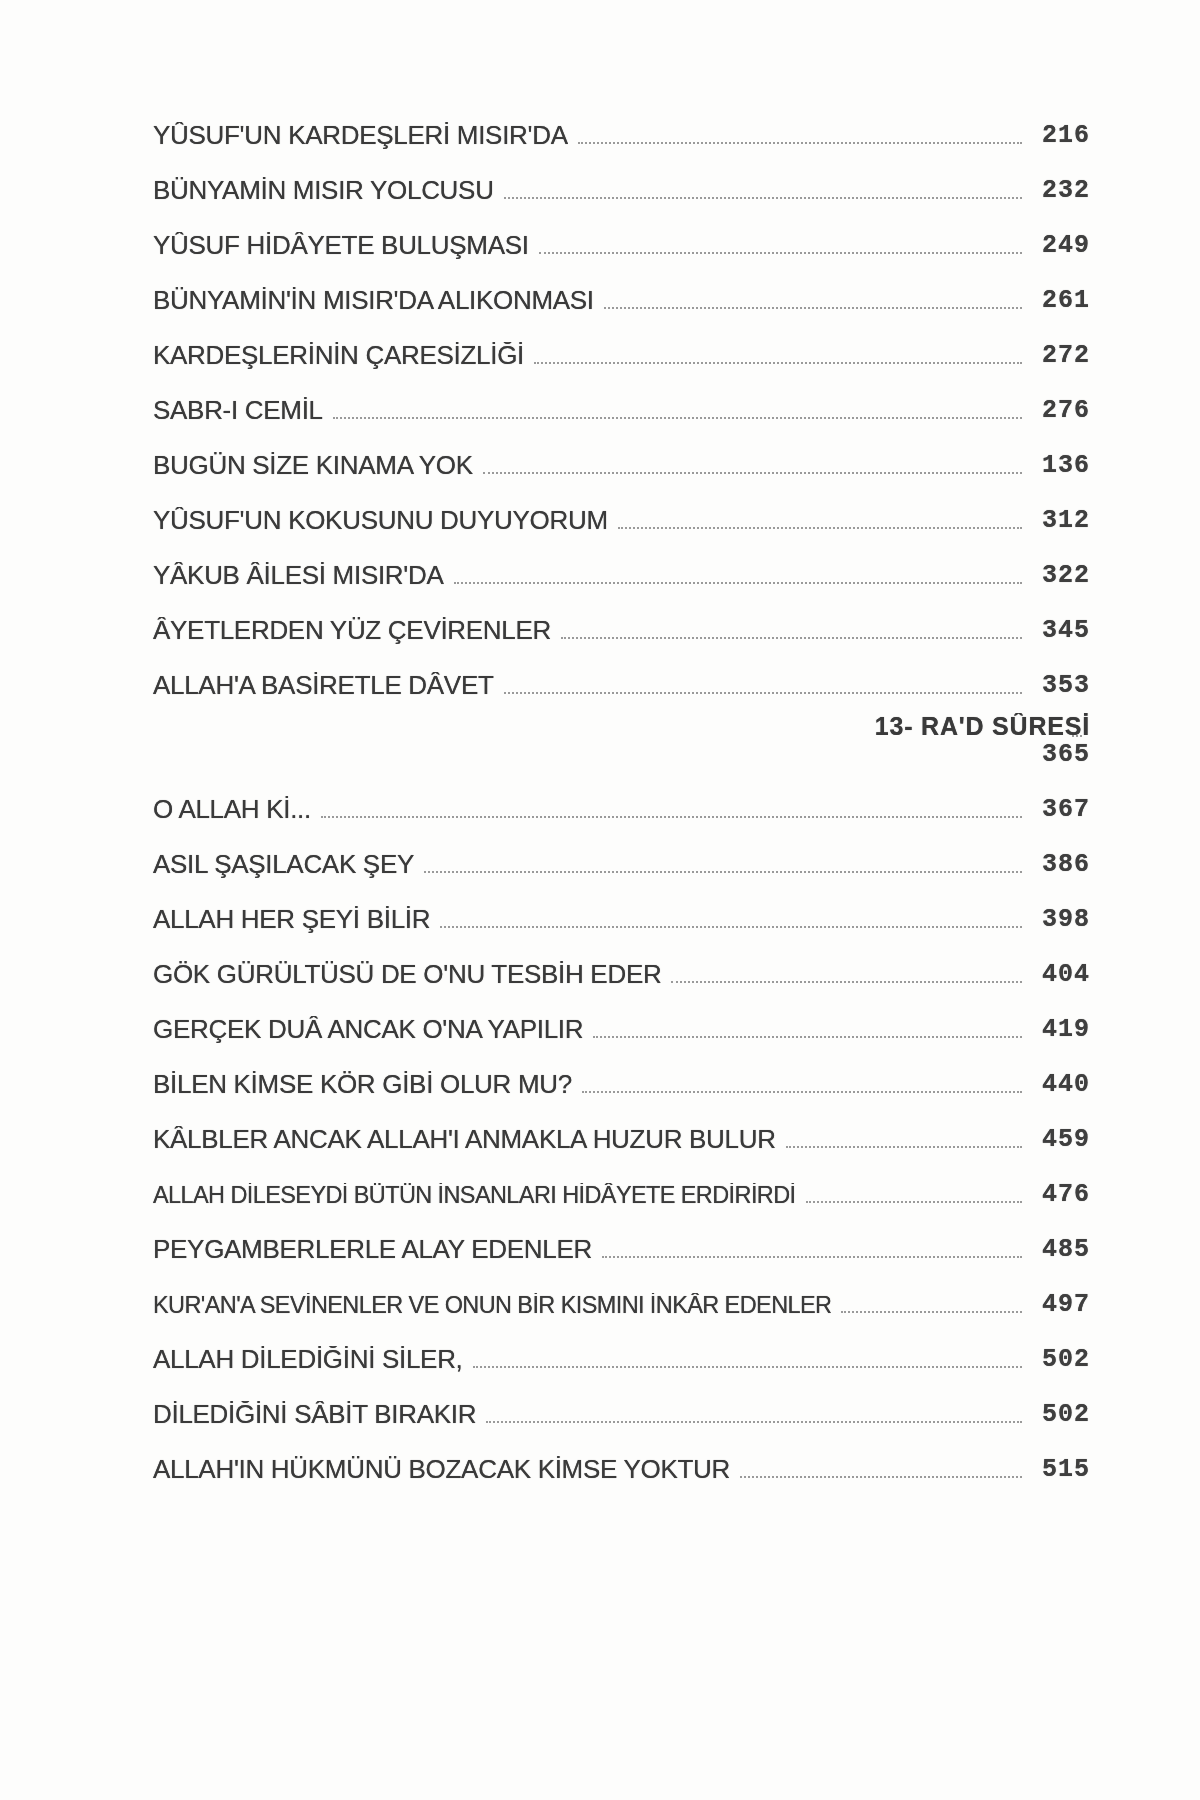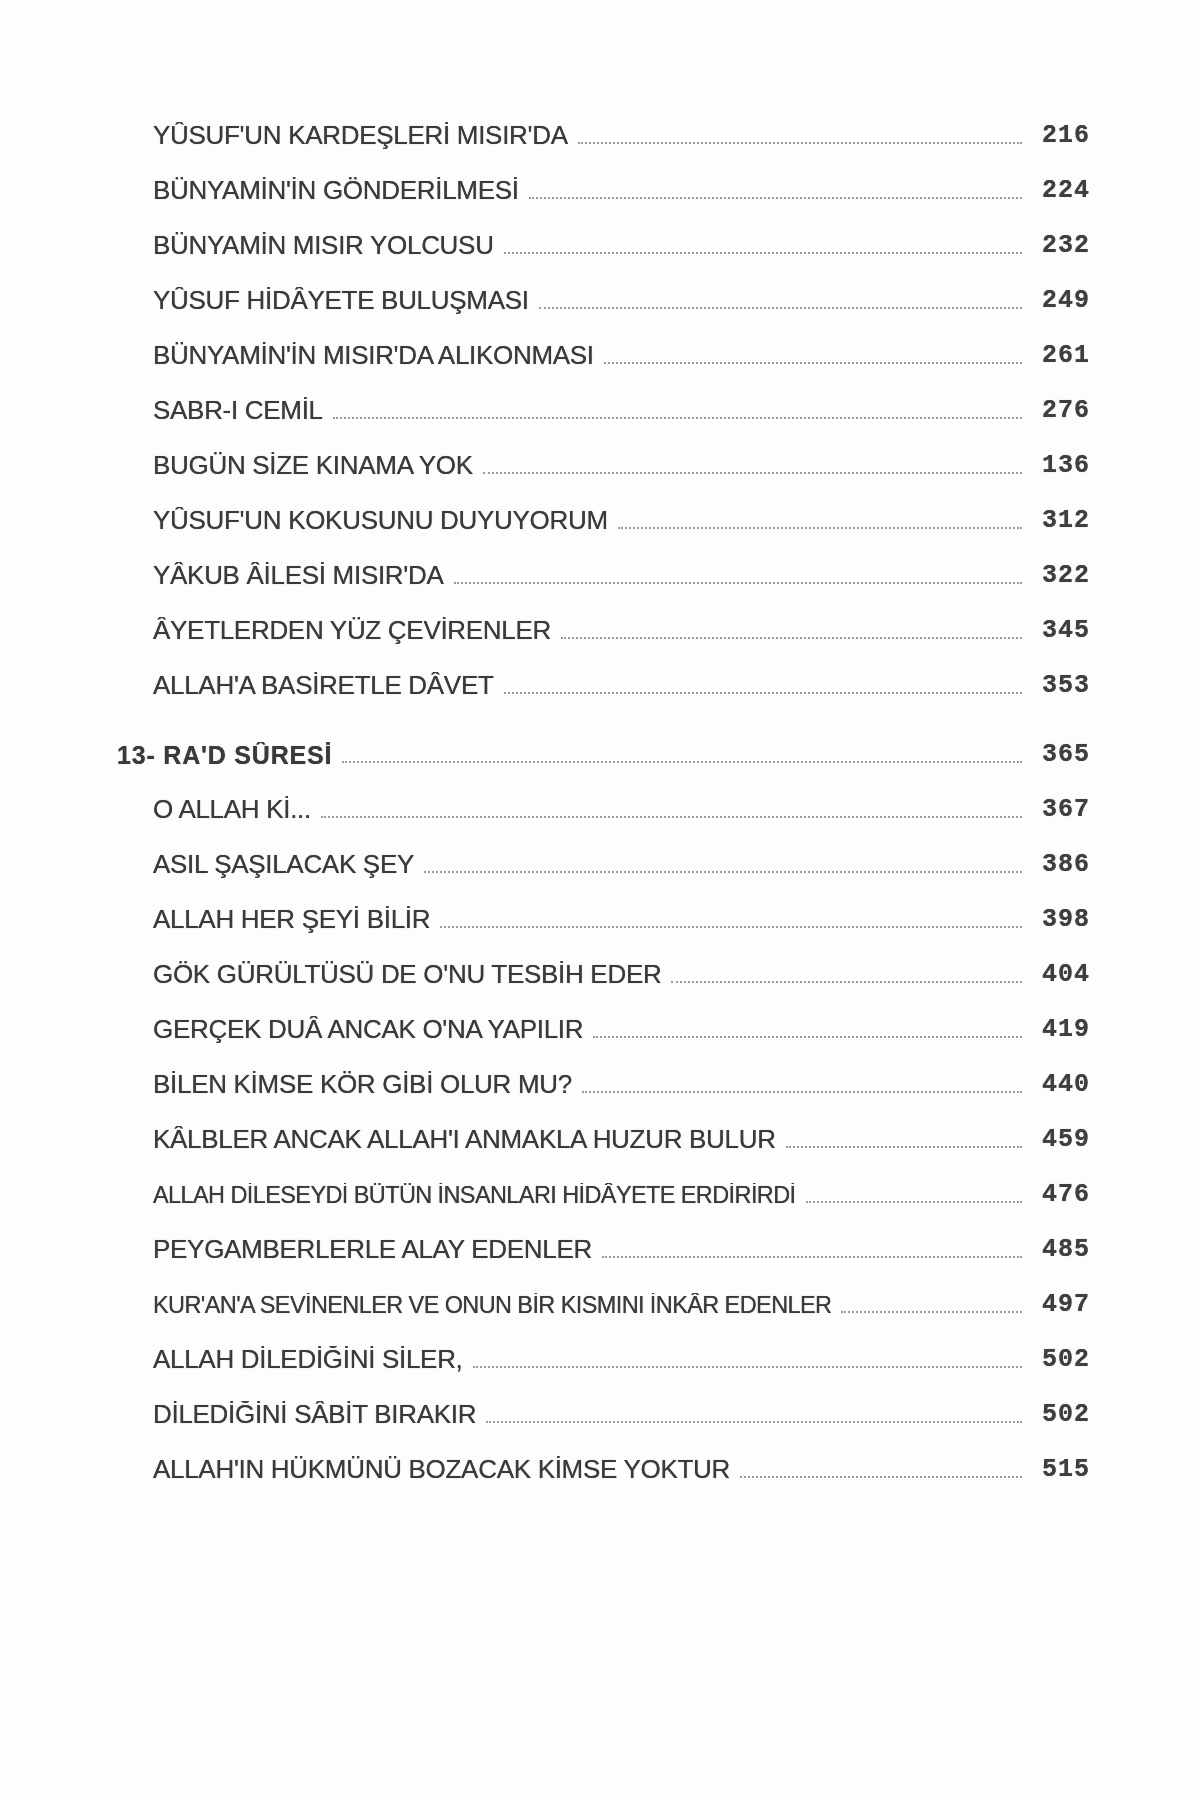--- a/index.html
+++ b/index.html
@@ -56,63 +56,64 @@
     font-family: Liberation Mono, monospace;
     font-weight: 700;
     font-size: 25px;
     line-height: 1.05;
     letter-spacing: 1px;
     color: var(--number, #3f3f3f);
     text-shadow: 0 0 0.7px rgba(55,55,55,0.85);
   }
   .row.section {
     margin-top: 14px;
+    flex-direction: column;
   }
   .row.section .title {
     padding-left: 0;
     font-weight: 700;
     font-size: 25px;
     letter-spacing: 0.8px;
   }
 </style>
 </head>
 <body>
 
 <div class="page">
   <main class="toc" id="toc">
   <div class="row">
     <span class="title">YÛSUF'UN KARDEŞLERİ MISIR'DA</span>
     <span class="leader"></span>
     <span class="pagenum">216</span>
   </div>
 
-  <div class="row">
-    <span class="title">BÜNYAMİN'İN GÖNDERİLMESİ</span>
-    <span class="leader"></span>
-    <span class="pagenum">224</span>
-  </div>
 
   <div class="row">
     <span class="title">BÜNYAMİN MISIR YOLCUSU</span>
     <span class="leader"></span>
     <span class="pagenum">232</span>
   </div>
 
   <div class="row">
     <span class="title">YÛSUF HİDÂYETE BULUŞMASI</span>
     <span class="leader"></span>
     <span class="pagenum">249</span>
   </div>
 
   <div class="row">
     <span class="title">BÜNYAMİN'İN MISIR'DA ALIKONMASI</span>
     <span class="leader"></span>
     <span class="pagenum">261</span>
   </div>
 
+  <div class="row">
+    <span class="title">KARDEŞLERİNİN ÇARESİZLİĞİ</span>
+    <span class="leader"></span>
+    <span class="pagenum">272</span>
+  </div>
 
   <div class="row">
     <span class="title">SABR-I CEMİL</span>
     <span class="leader"></span>
     <span class="pagenum">276</span>
   </div>
 
   <div class="row">
     <span class="title">BUGÜN SİZE KINAMA YOK</span>
     <span class="leader"></span>

